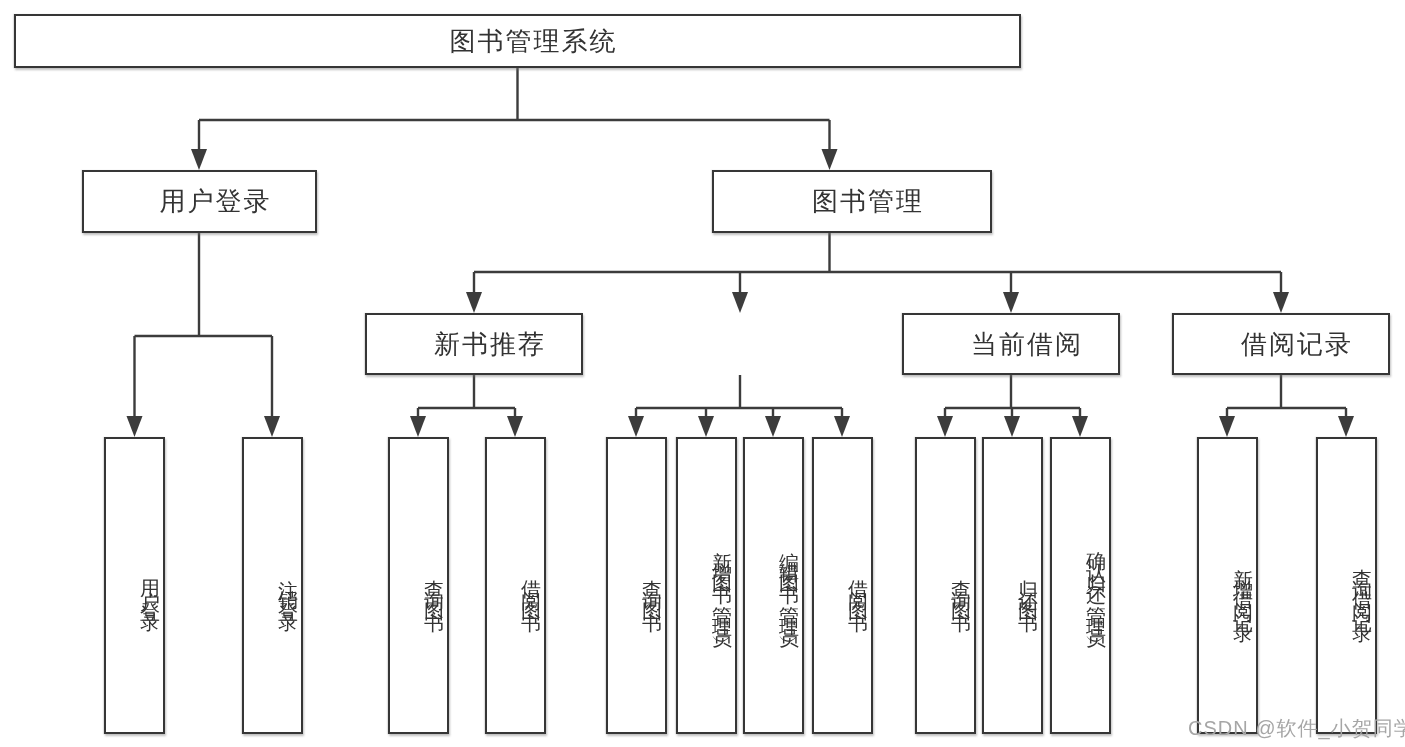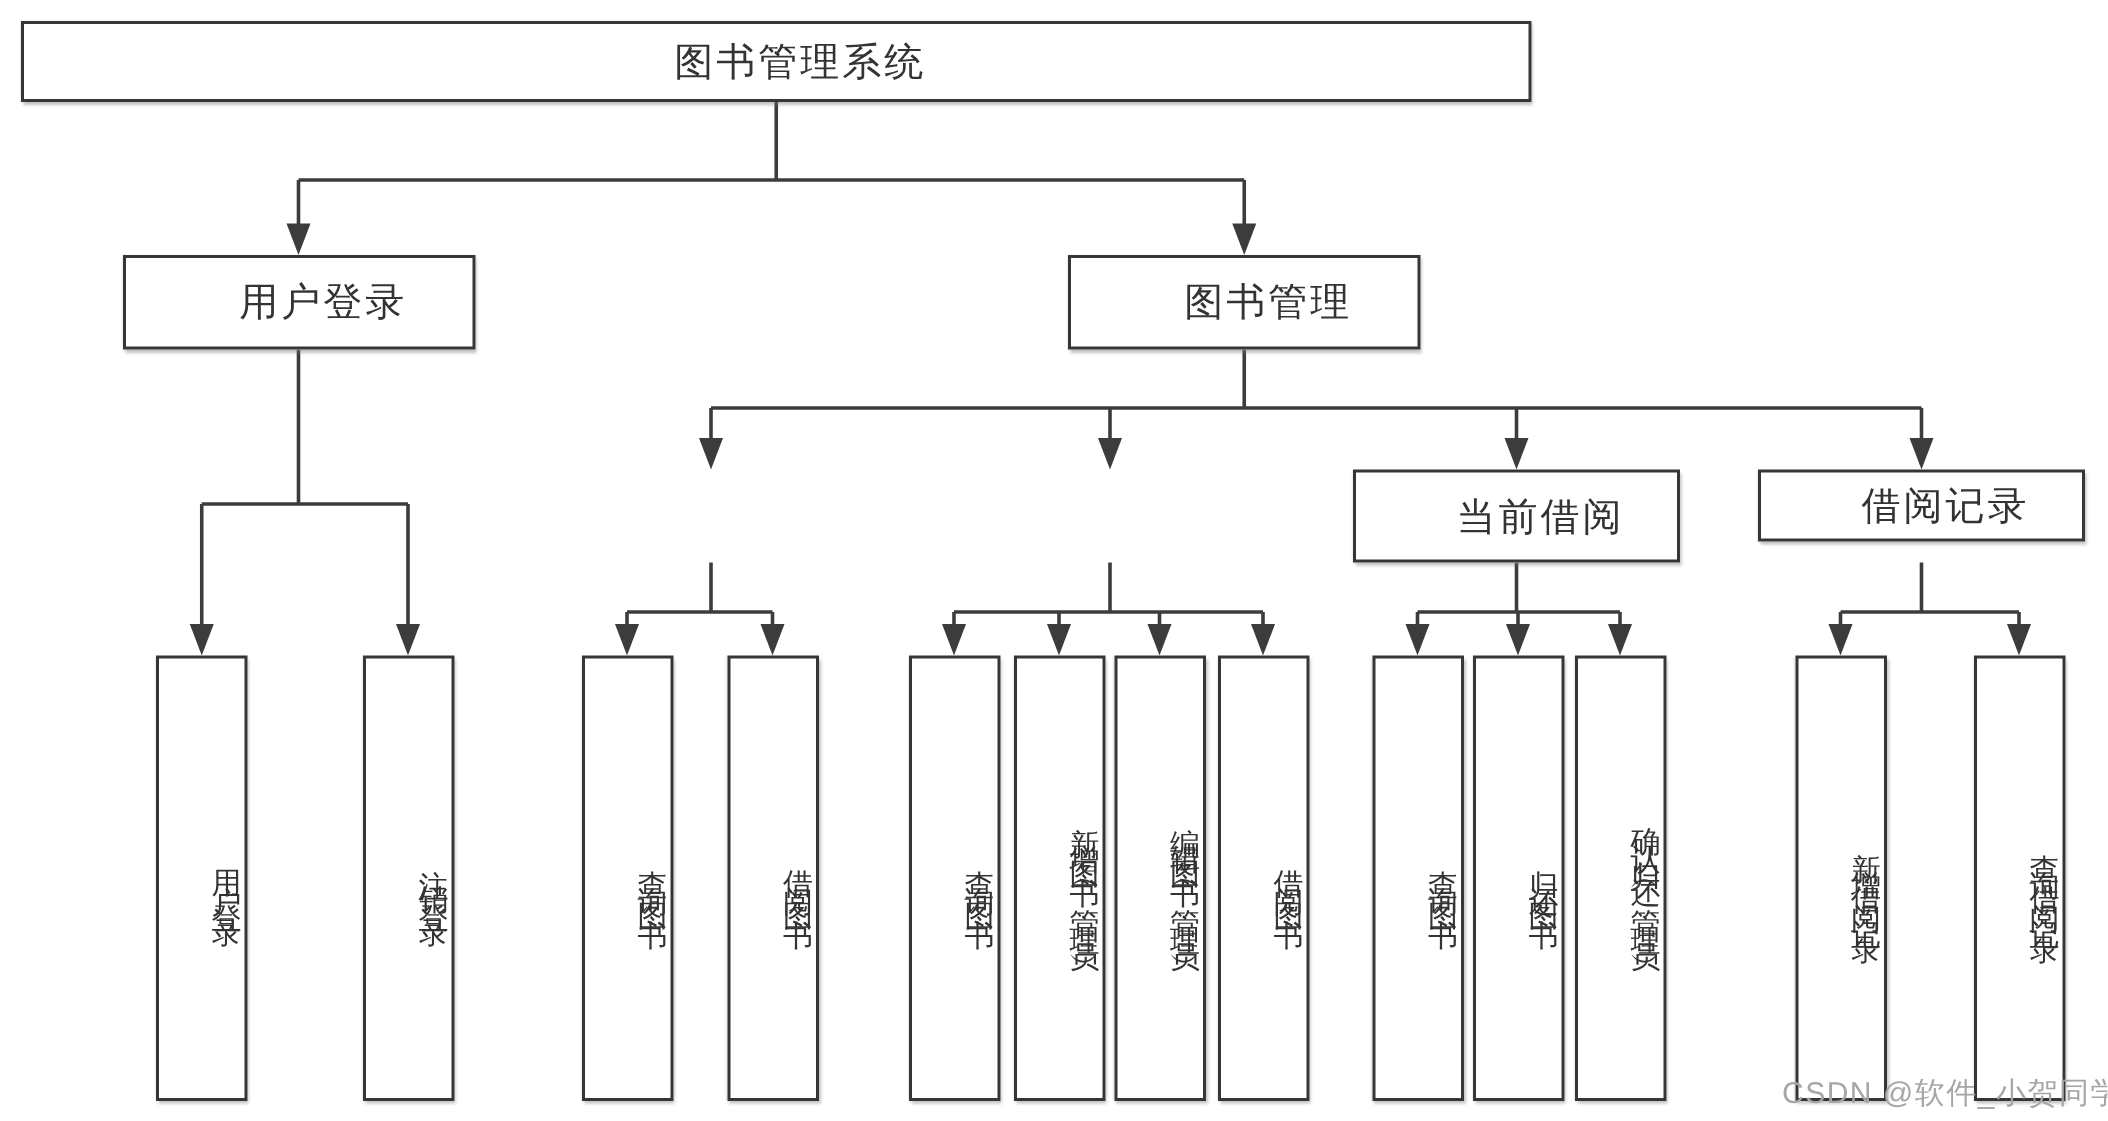--- a/index.html
+++ b/index.html
@@ -105,28 +105,31 @@
     </g>
   </svg>
 
   <div class="box" style="left:14px; top:14px; width:1007px; height:54px;">
     <span class="hlabel">图书管理系统</span>
   </div>
 
   <div class="box" style="left:82px; top:170px; width:235px; height:63px;">
     <span class="hlabel">用户登录</span>
   </div>
-  <div class="box" style="left:712px; top:170px; width:235px; height:63px;">
+  <div class="box" style="left:712px; top:170px; width:280px; height:63px;">
     <span class="hlabel">图书管理</span>
   </div>
 
+  <div class="box" style="left:365px; top:313px; width:218px; height:62px;">
+    <span class="hlabel">新书推荐</span>
+  </div>
   <div class="box" style="left:902px; top:313px; width:218px; height:62px;text-align:center;">
     <span class="hlabel">当前借阅</span>
   </div>
-  <div class="box" style="left:1172px; top:313px; width:218px; height:48px;">
+  <div class="box" style="left:1172px; top:313px; width:218px; height:62px;">
     <span class="hlabel">借阅记录</span>
   </div>
 
   <div class="box leaf" style="left:104px;">
     <span class="vlabel">用户登录</span>
   </div>
   <div class="box leaf" style="left:242px;">
     <span class="vlabel">注销登录</span>
   </div>
 

